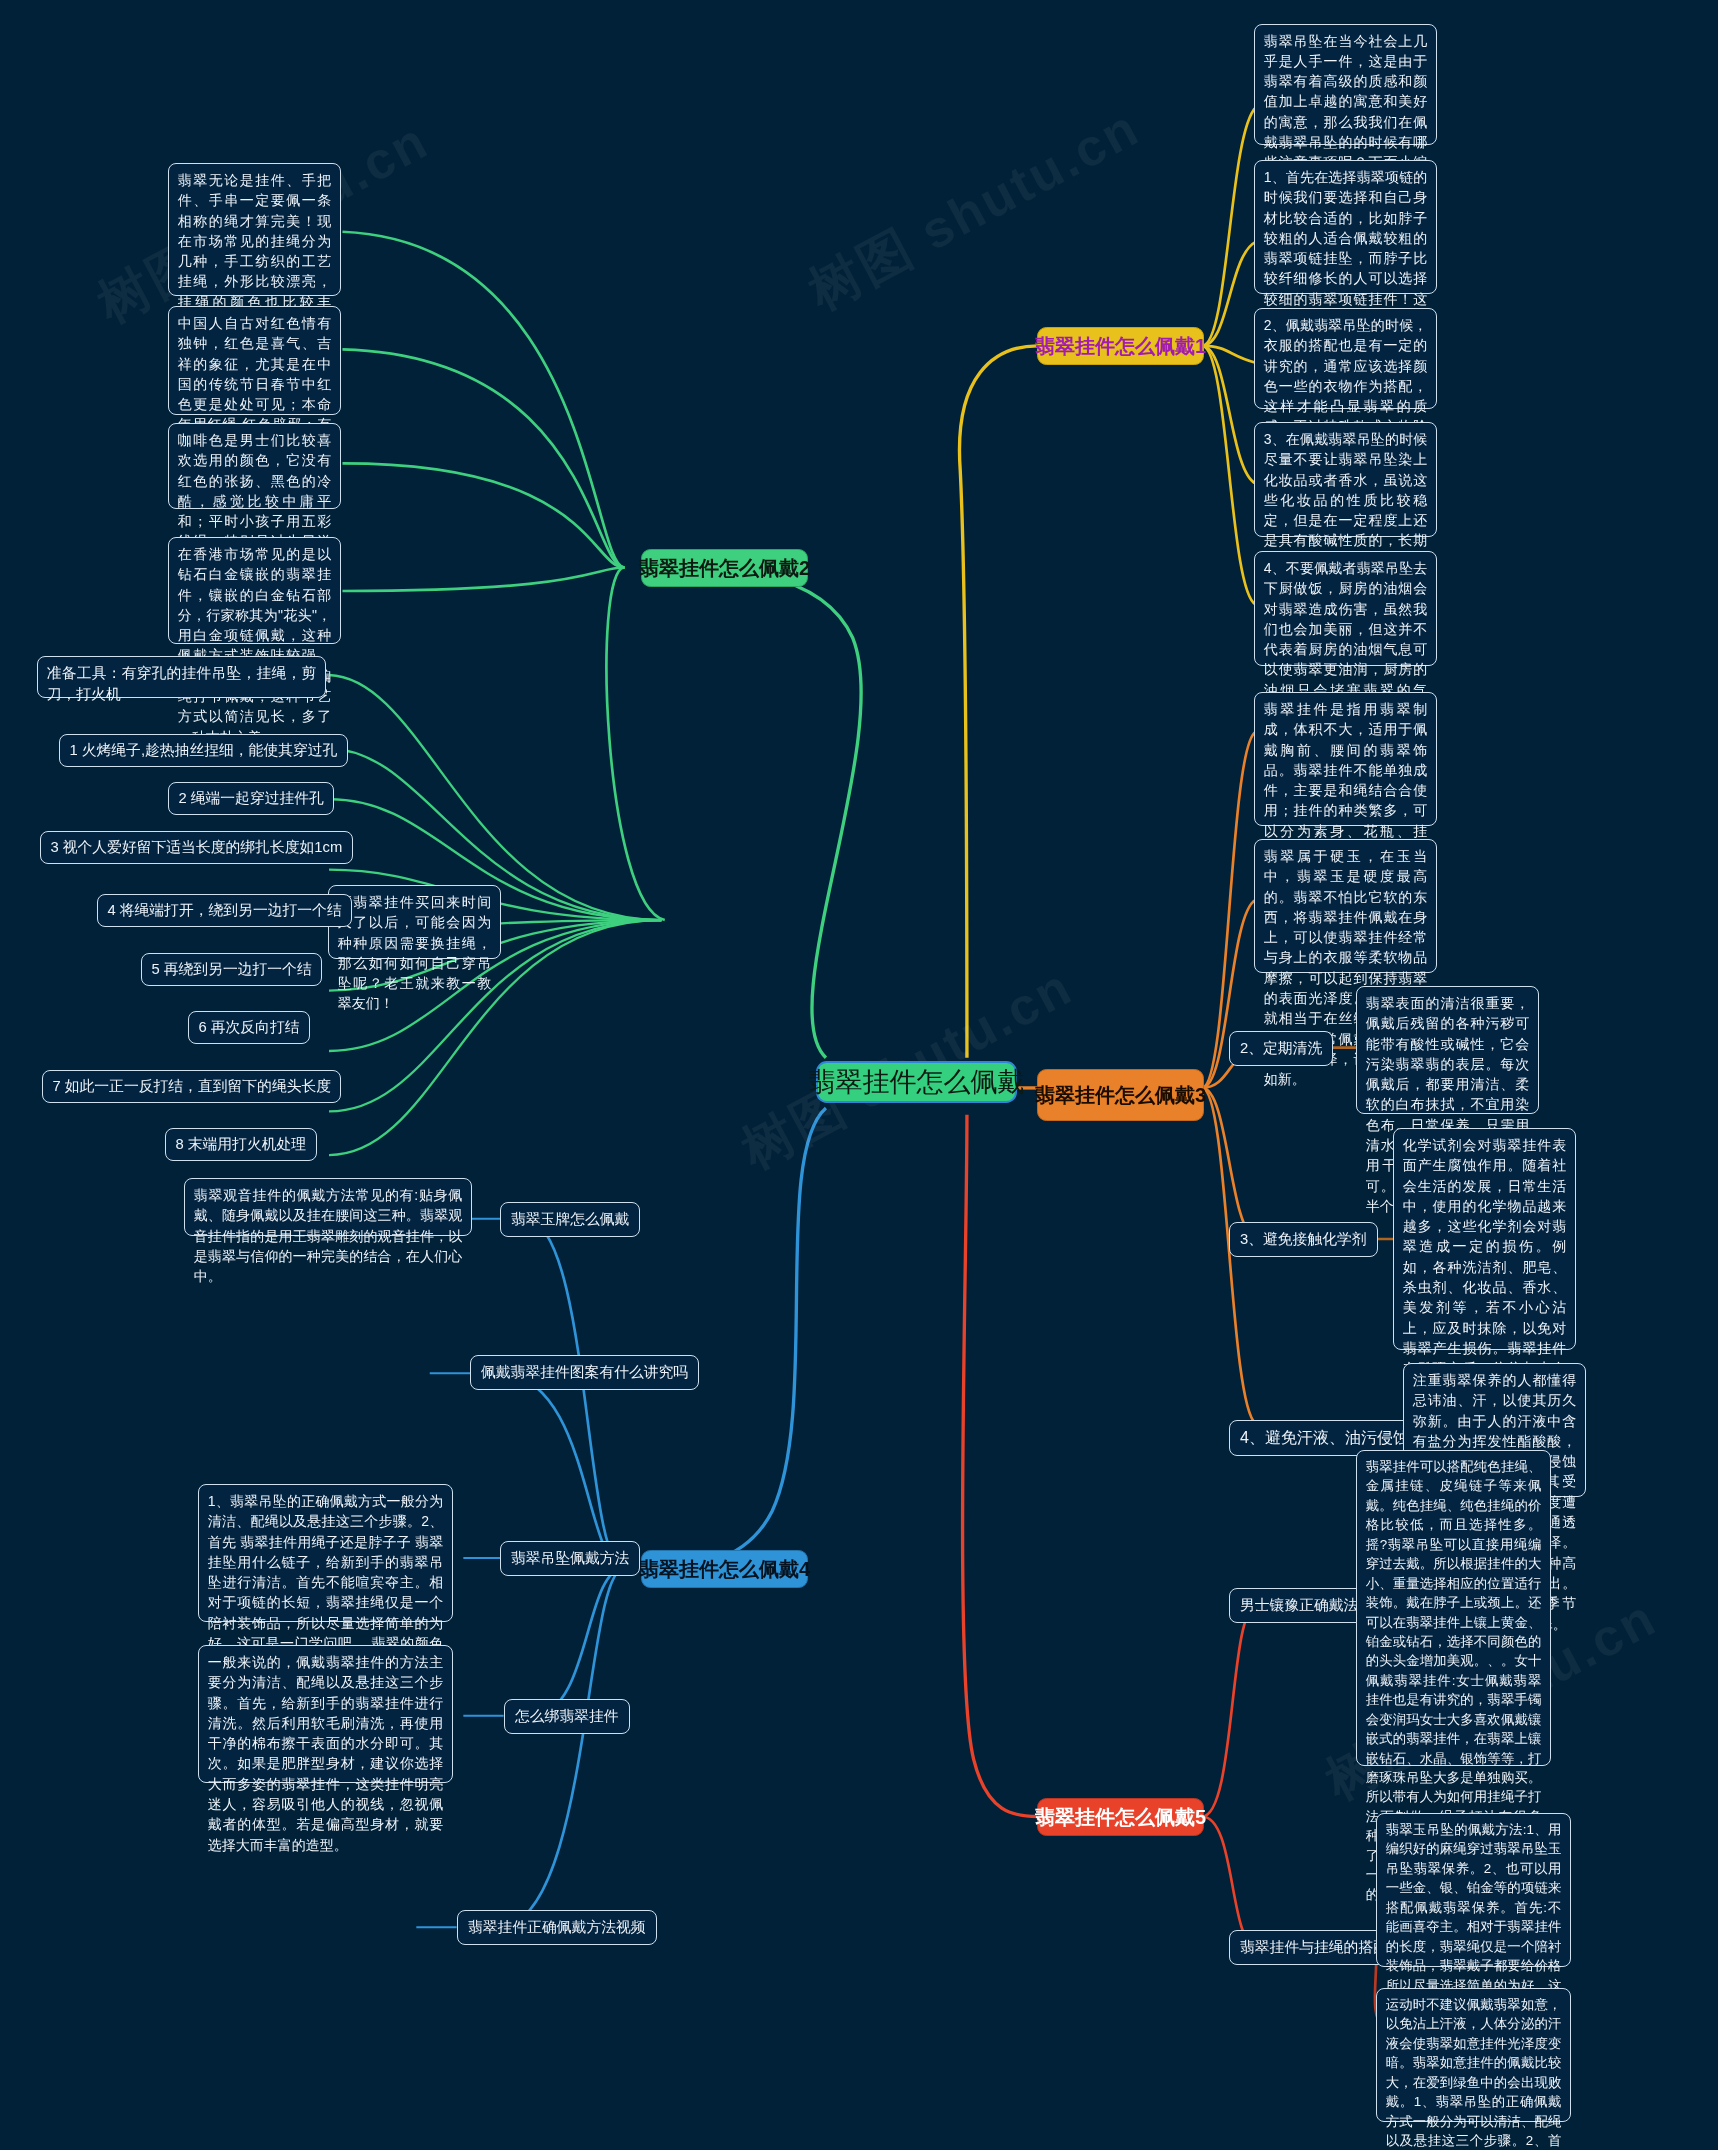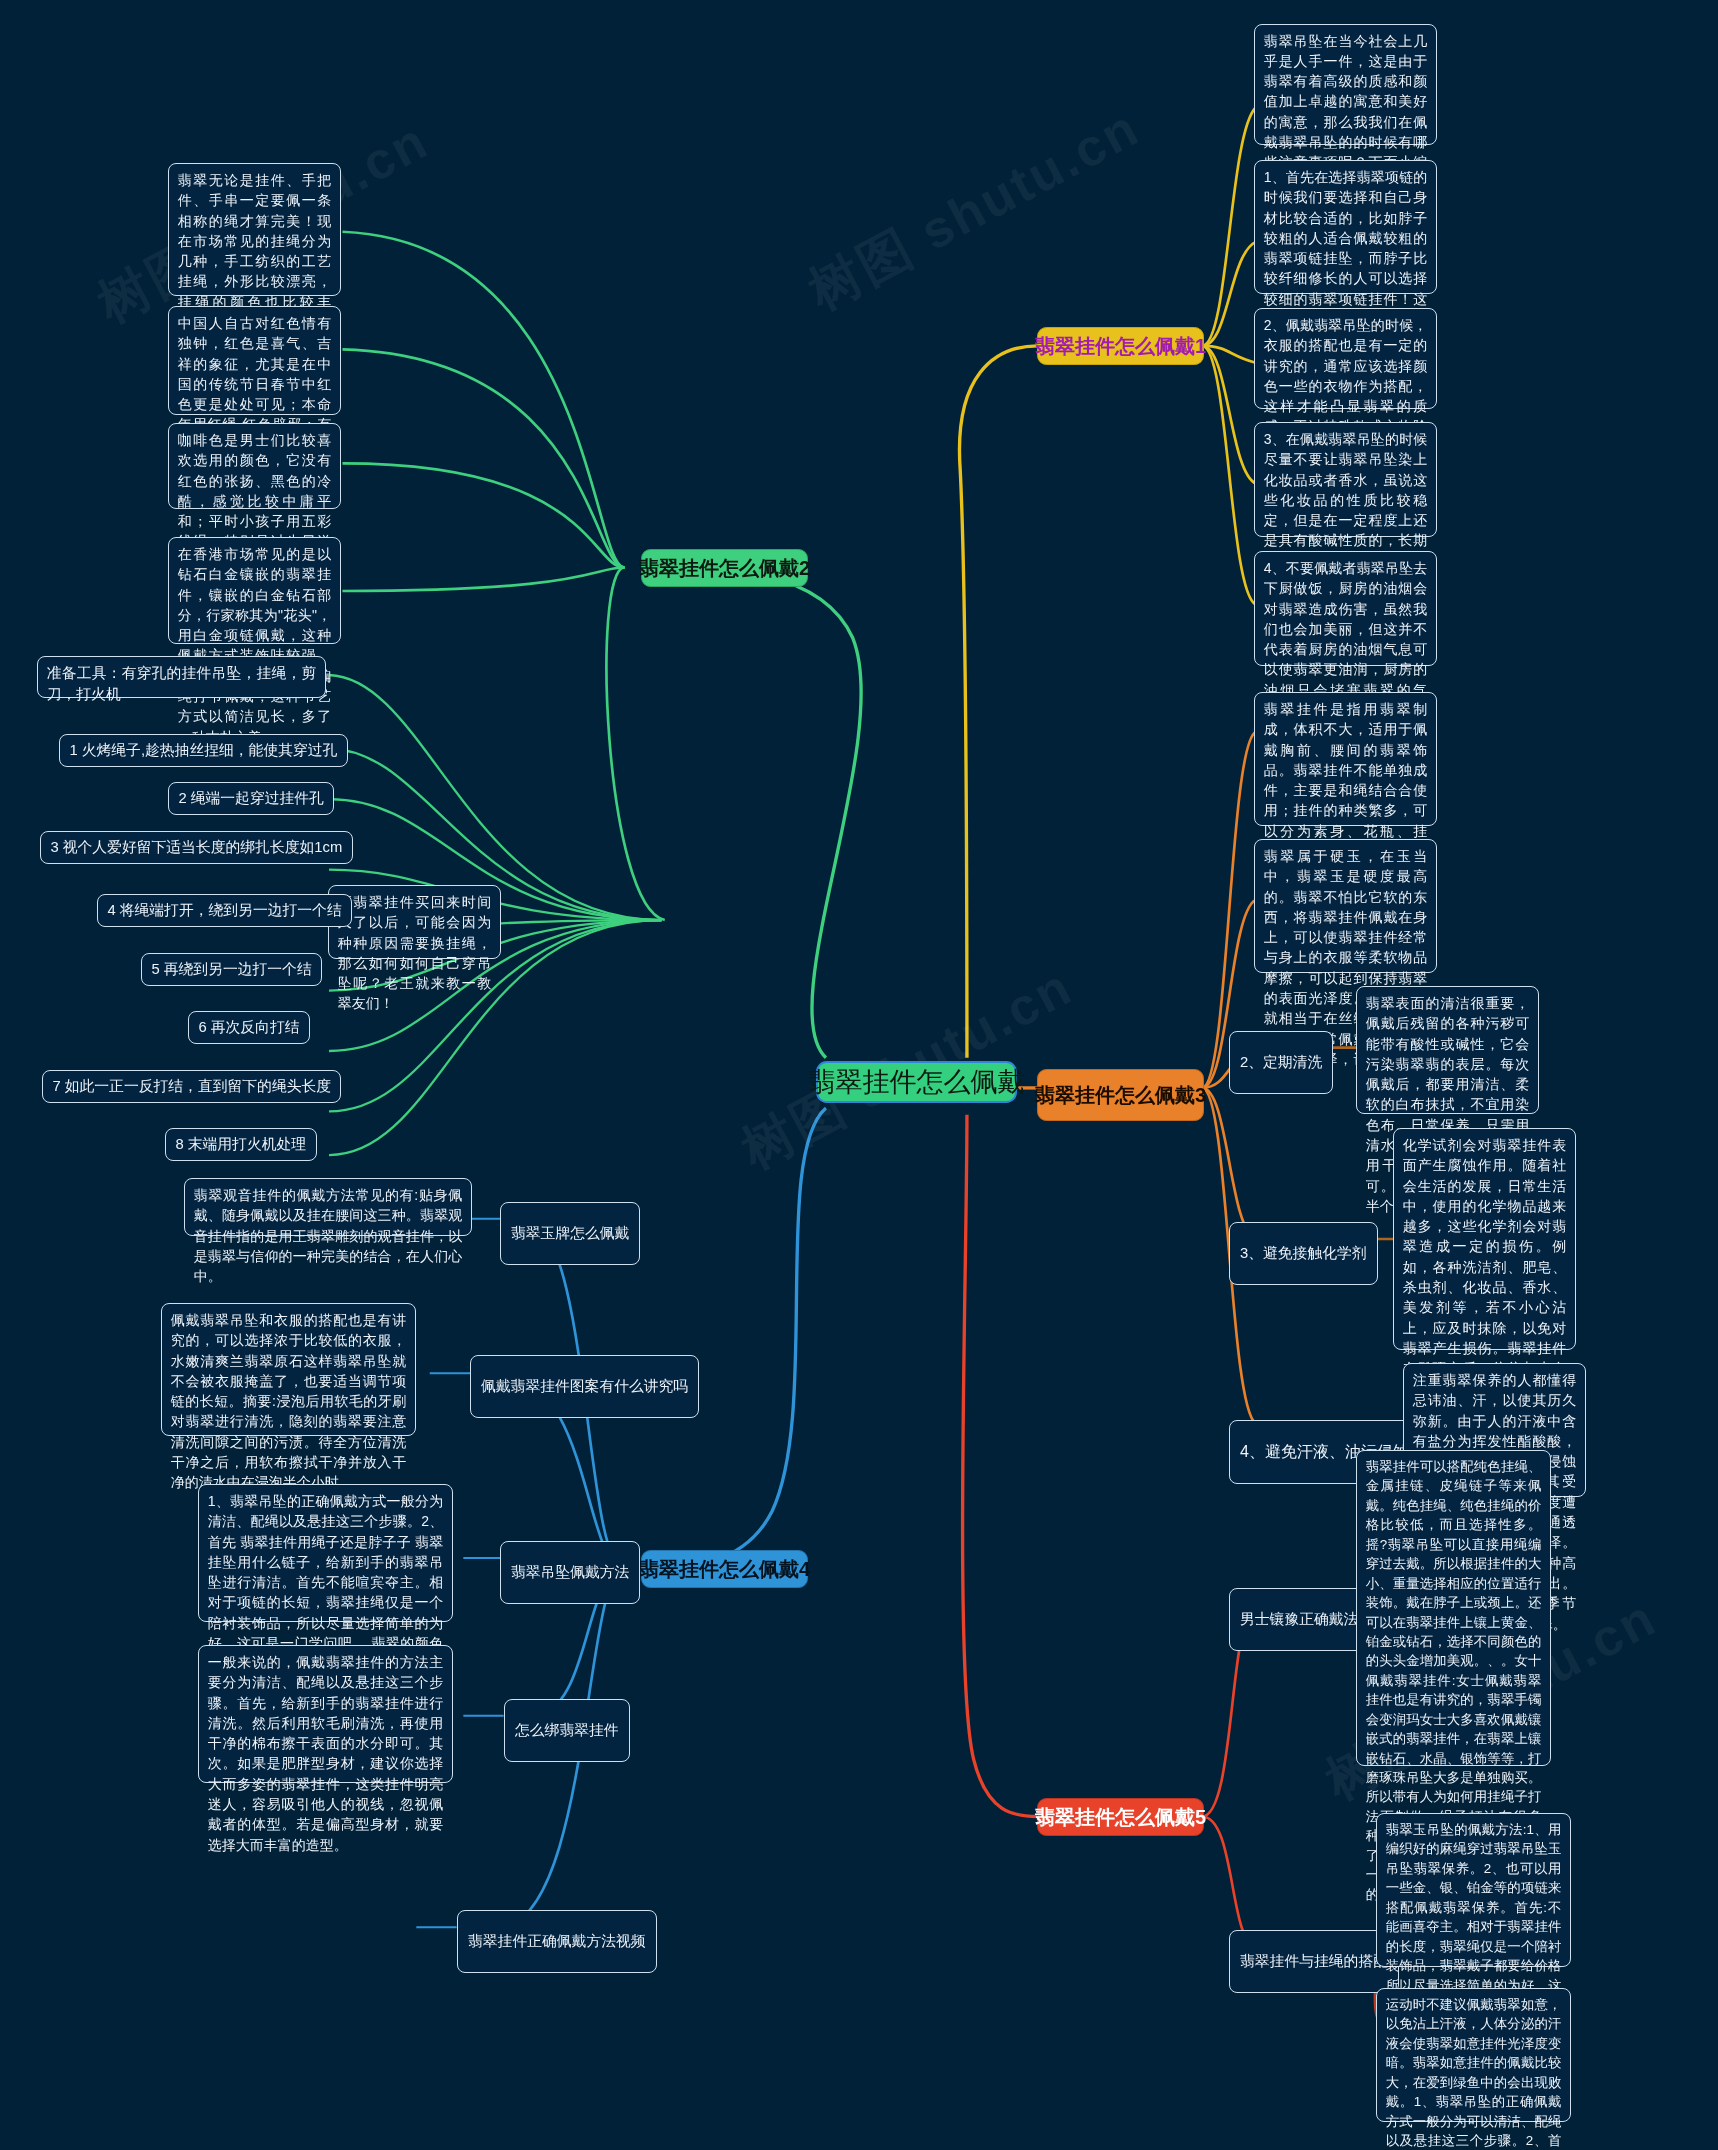--- a/index.html
+++ b/index.html
@@ -34,21 +34,21 @@
   .b5{background:#e8422a;color:#fff;border:1.3px solid #bc3520;}
 
   
   .leaf{
     background:#032440;border:1.3px solid #cfe0ee;color:#eef4fa;
     font-size:14px;line-height:1.45;padding:6px 8.7px;border-radius:8px;
     text-align:justify;
   }
   .sub{
     background:#032440;border:1.3px solid #cfe0ee;color:#eef4fa;
-    font-size:15.4px;line-height:1.4;padding:20px 10px;border-radius:8px;white-space:nowrap;
+    font-size:15.4px;line-height:1.4;padding:6px 10px;border-radius:8px;white-space:nowrap;
   }
   .step{
     background:#032440;border:1.3px solid #cfe0ee;color:#eef4fa;
     font-size:14.8px;line-height:1.4;padding:5.4px 9.4px;border-radius:8px;white-space:nowrap;
   }
 </style>
 </head>
 <body>
 
 <div id="canvas">
@@ -161,21 +161,20 @@
 
   <div class="node sub" style="left:1229px;top:1420px;font-size:16px;">4、避免汗液、油污侵蚀</div>
   <div class="node leaf" style="left:1403px;top:1363px;width:183px;height:134px;">注重翡翠保养的人都懂得忌讳油、汗，以使其历久弥新。由于人的汗液中含有盐分为挥发性酯酸酸，以及脂素等，会侵使侵蚀翡翠的外层。，较其受损，使翡翠玉的光泽度遭受破坏，使原先晶莹通透的色相，变得瞻浊无泽。汗液对那些老坑玻璃种高档翡翠的侵蚀尤为突出。所以，在夏天高温季节里，最好不要把玩翡翠。</div>
 
   <div class="node branch b4" style="left:641px;top:1550px;width:167px;height:38px;">翡翠挂件怎么佩戴4</div>
 
   <div class="node sub" style="left:500px;top:1202px;font-size:14.8px;">翡翠玉牌怎么佩戴</div>
   <div class="node leaf" style="left:184px;top:1178px;width:288px;height:58px;">翡翠观音挂件的佩戴方法常见的有:贴身佩戴、随身佩戴以及挂在腰间这三种。翡翠观音挂件指的是用王翡翠雕刻的观音挂件，以是翡翠与信仰的一种完美的结合，在人们心中。</div>
 
   <div class="node sub" style="left:470px;top:1355px;font-size:14.8px;">佩戴翡翠挂件图案有什么讲究吗</div>
-  <div class="node leaf" style="left:161px;top:1303px;width:255px;height:133px;">佩戴翡翠吊坠和衣服的搭配也是有讲究的，可以选择浓于比较低的衣服，水嫩清爽兰翡翠原石这样翡翠吊坠就不会被衣服掩盖了，也要适当调节项链的长短。摘要:浸泡后用软毛的牙刷对翡翠进行清洗，隐刻的翡翠要注意清洗间隙之间的污渍。待全方位清洗干净之后，用软布擦拭干净并放入干净的清水中在浸泡半个小时。</div>
 
   <div class="node sub" style="left:500px;top:1541px;font-size:14.8px;">翡翠吊坠佩戴方法</div>
   <div class="node leaf" style="left:198px;top:1484px;width:255px;height:138px;">1、翡翠吊坠的正确佩戴方式一般分为清洁、配绳以及悬挂这三个步骤。2、首先 翡翠挂件用绳子还是脖子子 翡翠挂坠用什么链子，给新到手的翡翠吊坠进行清洁。首先不能喧宾夺主。相对于项链的长短，翡翠挂绳仅是一个陪衬装饰品，所以尽量选择简单的为好，这可是一门学问吧。 翡翠的颜色是多样的，挂绳也是有很多的。</div>
 
   <div class="node sub" style="left:504px;top:1699px;font-size:14.8px;">怎么绑翡翠挂件</div>
   <div class="node leaf" style="left:198px;top:1645px;width:255px;height:138px;">一般来说的，佩戴翡翠挂件的方法主要分为清洁、配绳以及悬挂这三个步骤。首先，给新到手的翡翠挂件进行清洗。然后利用软毛刷清洗，再使用干净的棉布擦干表面的水分即可。其次。如果是肥胖型身材，建议你选择大而多姿的翡翠挂件，这类挂件明亮迷人，容易吸引他人的视线，忽视佩戴者的体型。若是偏高型身材，就要选择大而丰富的造型。</div>
 
   <div class="node sub" style="left:457px;top:1910px;font-size:14.8px;">翡翠挂件正确佩戴方法视频</div>
 
   <div class="node branch b5" style="left:1037px;top:1798px;width:167px;height:38px;">翡翠挂件怎么佩戴5</div>

